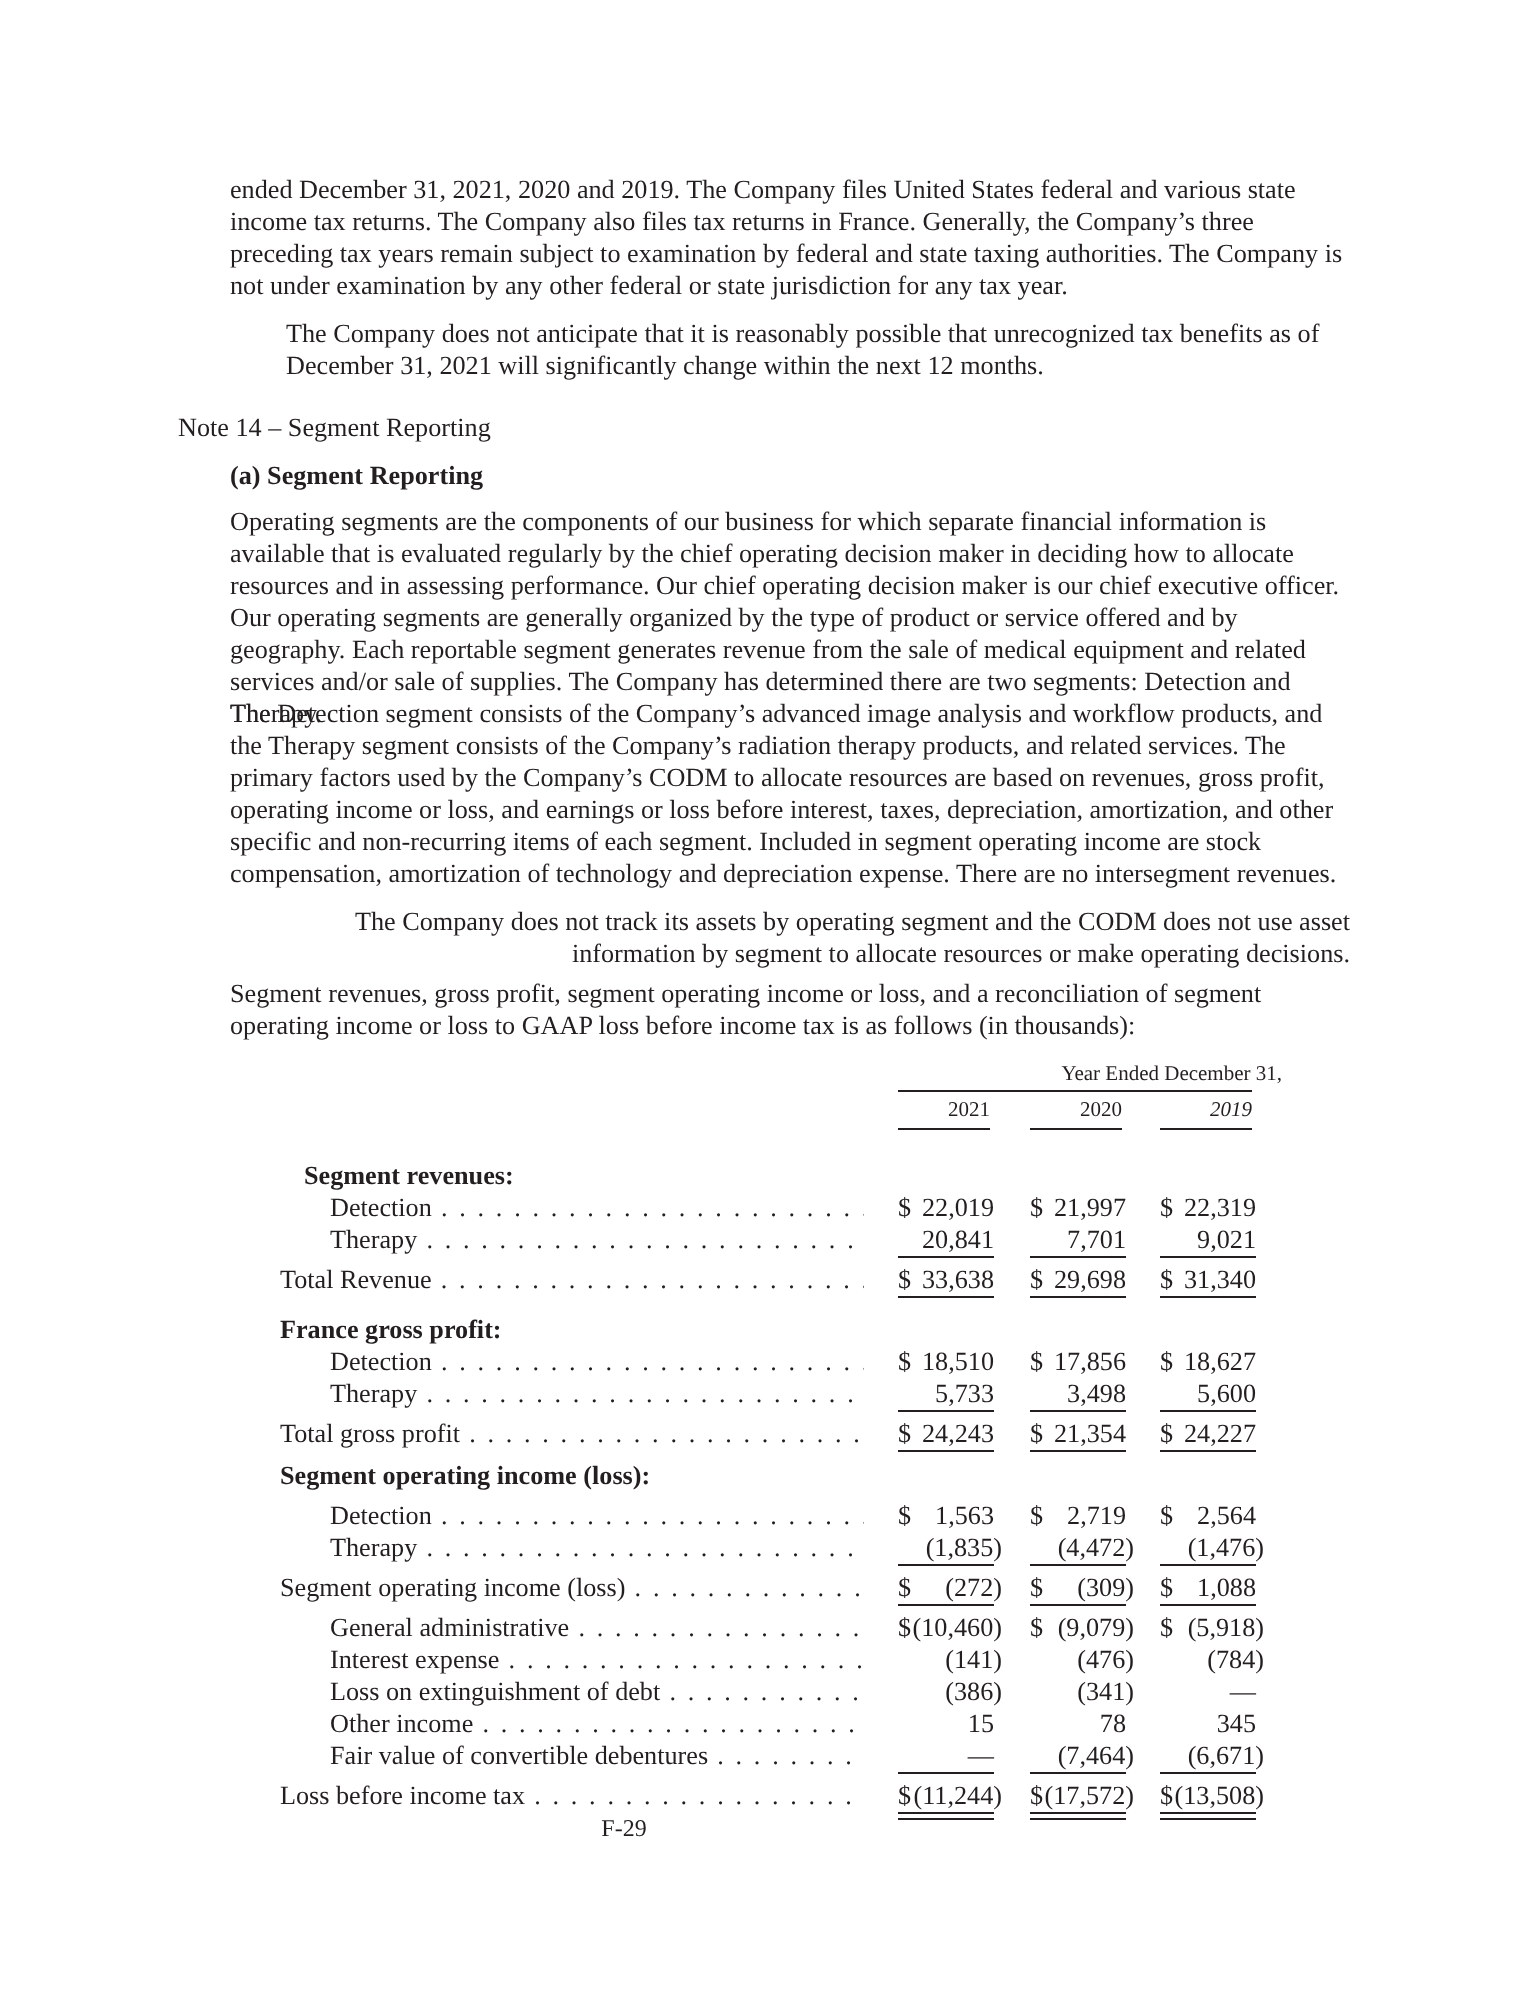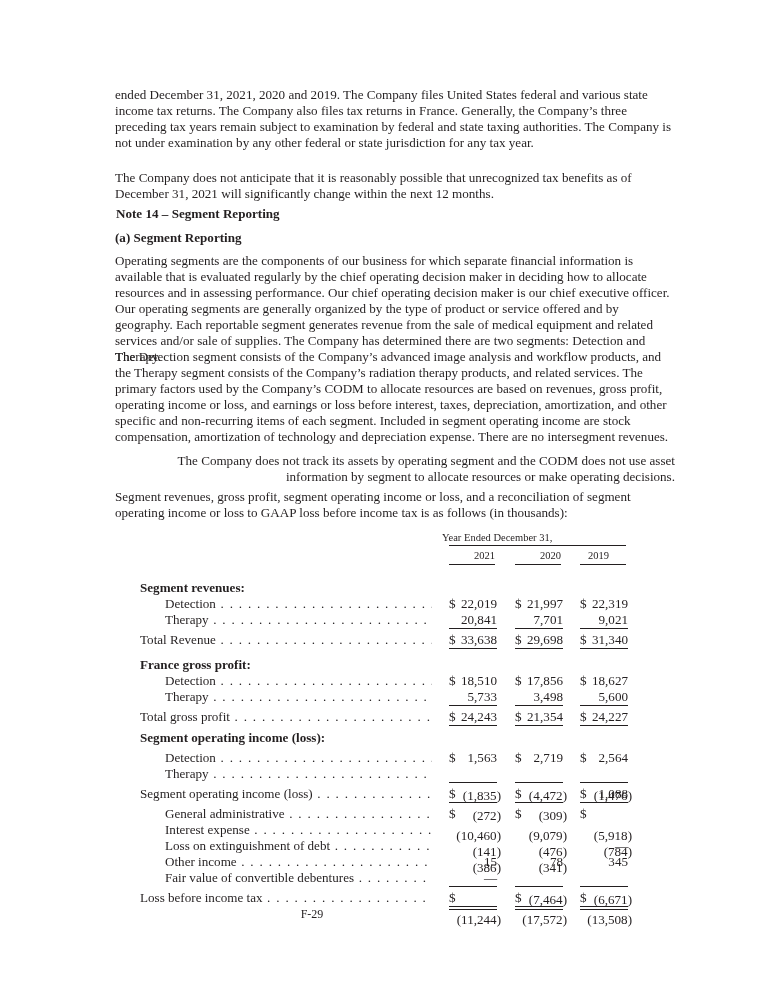--- a/index.html
+++ b/index.html
@@ -2,71 +2,71 @@
 <html><head>
 <meta charset="utf-8">
 <style>
   html, body { margin: 0; padding: 0; background: #ffffff; }
   body {
     width: 768px; height: 1000px; position: relative; overflow: hidden;
     font-family: "Liberation Serif", "DejaVu Serif", serif;
     color: #231f20; font-size: 13.1px; line-height: 16px;
   }
   .para { position: absolute; left: 115px; width: 560px; margin: 0; }
-  .h1 { position: absolute; left: 89px; font-weight: bold; margin-left: 27px; }
+  .h1 { position: absolute; left: 89px; font-weight: normal; }
   .h2 { position: absolute; left: 115px; font-weight: bold; }
 
   #table { position: absolute; left: 140px; top: 530px; width: 500px; }
-  .yearhdr { position: absolute; left: 302px; width: 177px; text-align: left; font-size: 10.5px; top: 0; }
+  .yearhdr { position: absolute; left: 324px; width: 177px; text-align: right; font-size: 10.5px; top: 0; }
   .yearhdr-line { position: absolute; left: 309px; width: 177px; top: 15px; border-top: 1px solid #231f20; }
   .colhdr { position: absolute; top: 18px; font-size: 10.5px; text-align: right; width: 46px; }
   .colhdr-line { position: absolute; top: 34px; width: 46px; border-top: 1px solid #231f20; }
 
   .row { position: absolute; left: 0; width: 500px; height: 16px; }
   .row .label { position: absolute; left: 0; white-space: nowrap; overflow: hidden; width: 292px; }
   .row.ind .label { left: 25px; width: 267px; }
   .row.bold .label { font-weight: bold; }
   .dots { letter-spacing: 1.3px; }
   .cell { position: absolute; width: 48px; height: 16px; }
   .cell .cur { position: absolute; left: 0; }
   .cell .num { position: absolute; right: 0; }
-  .cell.paren .num { right: -4px; margin-top: 22px; }
+  .cell.paren .num { right: -4px; }
   .ul { border-bottom: 1px solid #231f20; }
   .dbl::after { content: ""; position: absolute; left: 0; right: 0; bottom: -4px; height: 2px; border-top: 1px solid #231f20; border-bottom: 1px solid #231f20; }
   .c0 { left: 309px; } .c1 { left: 375px; } .c2 { left: 440px; }
 
   .footer { position: absolute; top: 906px; left: 0; width: 624px; text-align: center; font-size: 12px; }
 </style>
 </head>
 <body>
 
 <p class="para" style="top:87px;">ended December 31, 2021, 2020 and 2019. The Company files United States federal and various state income tax returns. The Company also files tax returns in France. Generally, the Company’s three preceding tax years remain subject to examination by federal and state taxing authorities. The Company is not under examination by any other federal or state jurisdiction for any tax year.</p>
-<p class="para" style="top:170px;">The Company does not anticipate that it is reasonably possible that unrecognized tax benefits as of December 31, 2021 will significantly change within the next 12 months.</p>
+<p class="para" style="top:159px;margin-left:28px;">The Company does not anticipate that it is reasonably possible that unrecognized tax benefits as of December 31, 2021 will significantly change within the next 12 months.</p>
 
 <div class="h1" style="top:206px;">Note 14 – Segment Reporting</div>
 <div class="h2" style="top:230px;">(a) Segment Reporting</div>
 
 <p class="para" style="top:253px;">Operating segments are the components of our business for which separate financial information is available that is evaluated regularly by the chief operating decision maker in deciding how to allocate resources and in assessing performance. Our chief operating decision maker is our chief executive officer. Our operating segments are generally organized by the type of product or service offered and by geography. Each reportable segment generates revenue from the sale of medical equipment and related services and/or sale of supplies. The Company has determined there are two segments: Detection and Therapy.</p>
 <p class="para" style="top:349px;">The Detection segment consists of the Company’s advanced image analysis and workflow products, and the Therapy segment consists of the Company’s radiation therapy products, and related services. The primary factors used by the Company’s CODM to allocate resources are based on revenues, gross profit, operating income or loss, and earnings or loss before interest, taxes, depreciation, amortization, and other specific and non-recurring items of each segment. Included in segment operating income are stock compensation, amortization of technology and depreciation expense. There are no intersegment revenues.</p>
 <p class="para" style="top:453px;text-align:right;">The Company does not track its assets by operating segment and the CODM does not use asset information by segment to allocate resources or make operating decisions.</p>
 <p class="para" style="top:489px;">Segment revenues, gross profit, segment operating income or loss, and a reconciliation of segment operating income or loss to GAAP loss before income tax is as follows (in thousands):</p>
 
 <div id="table">
   <div class="yearhdr">Year Ended December 31,</div>
   <div class="yearhdr-line"></div>
 
   <div class="colhdr" style="left:309px;">2021</div>
   <div class="colhdr" style="left:375px;">2020</div>
-  <div class="colhdr" style="left:423px;">2019</div>
+  <div class="colhdr" style="left:440px;font-style:italic;">2019</div>
   <div class="colhdr-line" style="left:309px;"></div>
   <div class="colhdr-line" style="left:375px;"></div>
   <div class="colhdr-line" style="left:440px;"></div>
 
   <div id="rows">
-      <div class="row bold" style="top: 50px;">
+      <div class="row bold" style="top: 50px; margin-left: 12px;">
         <span class="label"><span>Segment revenues:</span></span>
       </div>
       <div class="row ind" style="top: 66px;">
         <span class="label"><span>Detection</span><span class="dots"> . . . . . . . . . . . . . . . . . . . . . . . . . . . . . . . .</span></span>
         <div class="cell c0">
           <span class="cur">$</span>
           <span class="num">22,019</span>
         </div>
         <div class="cell c1">
           <span class="cur">$</span>

